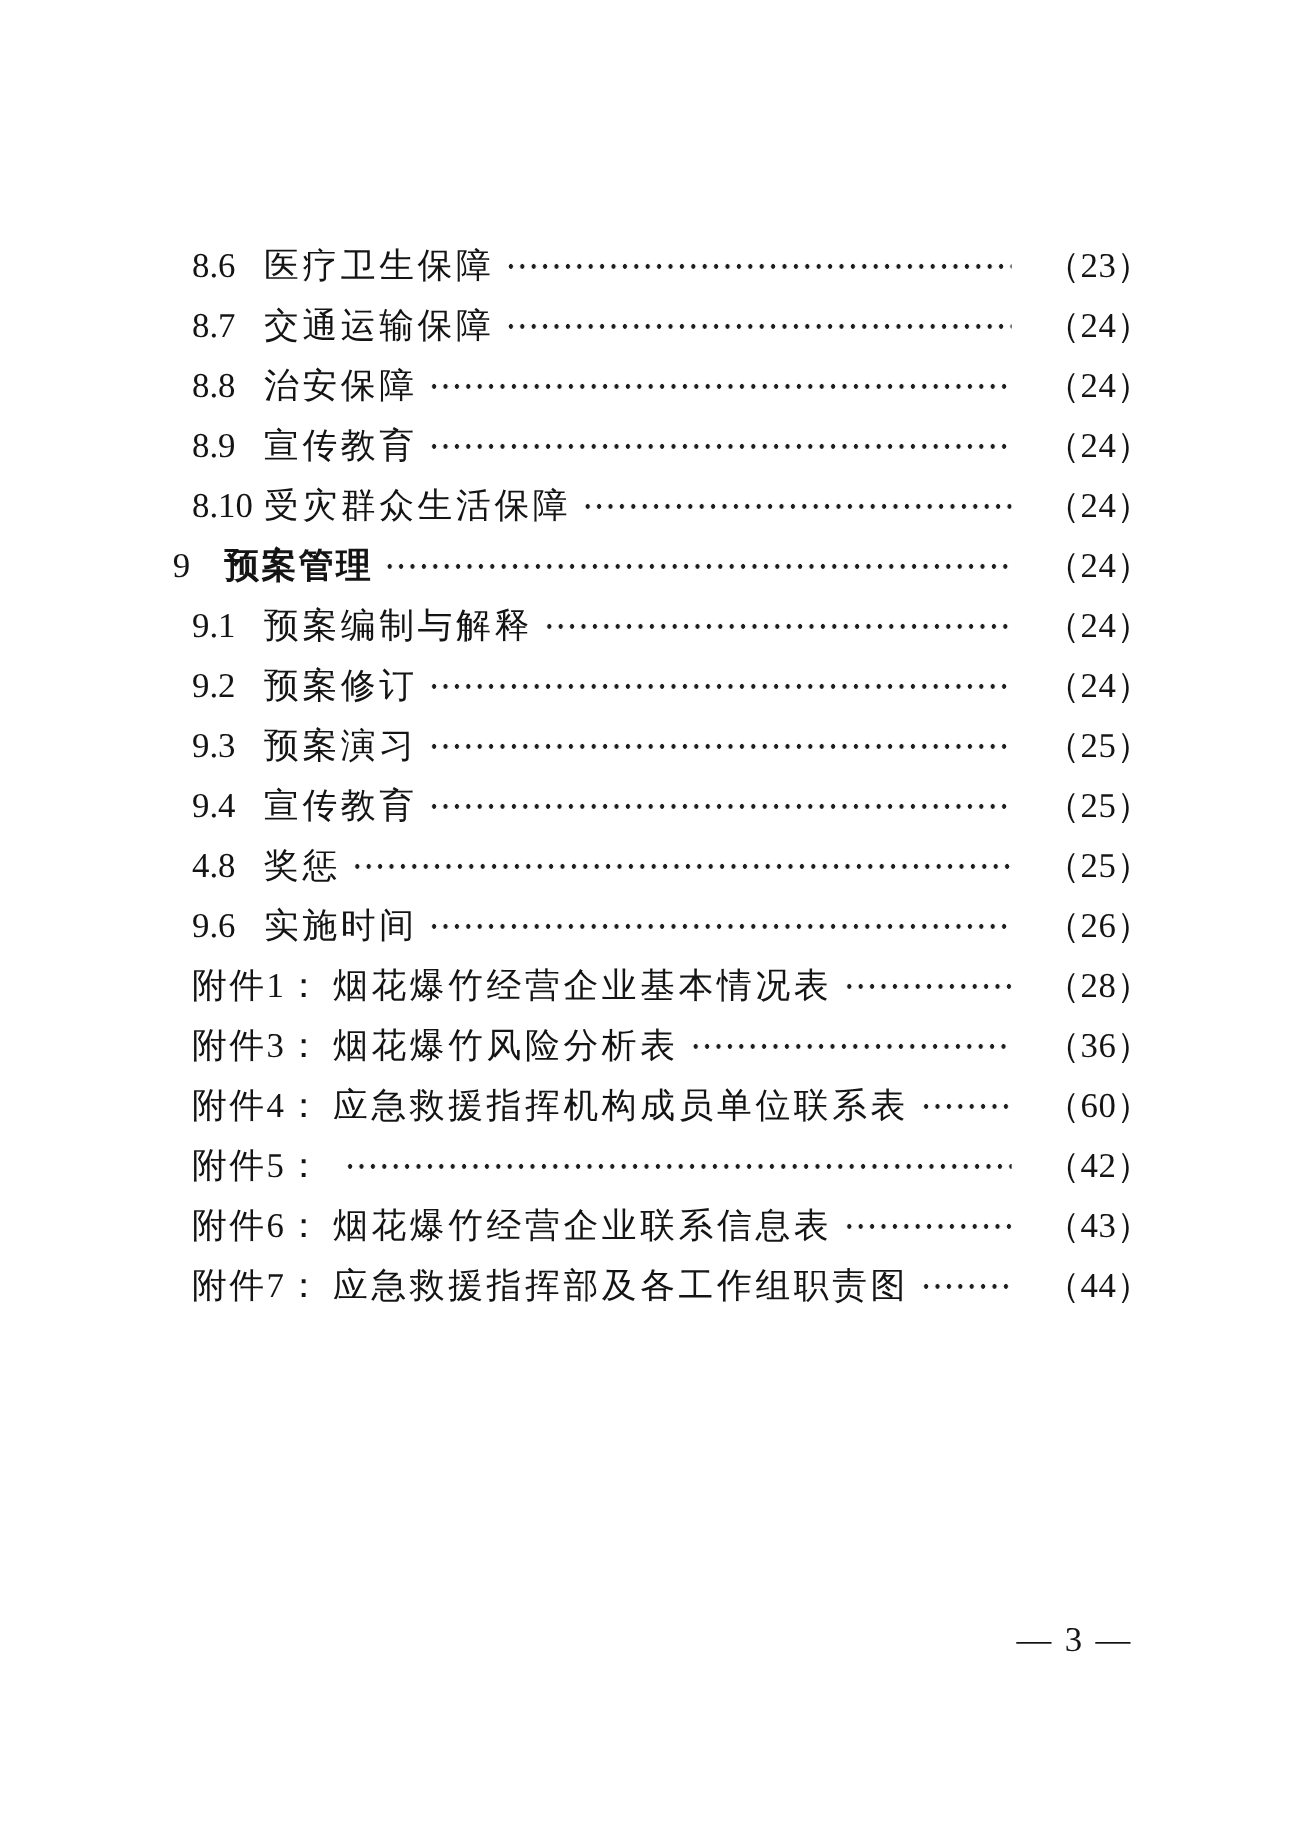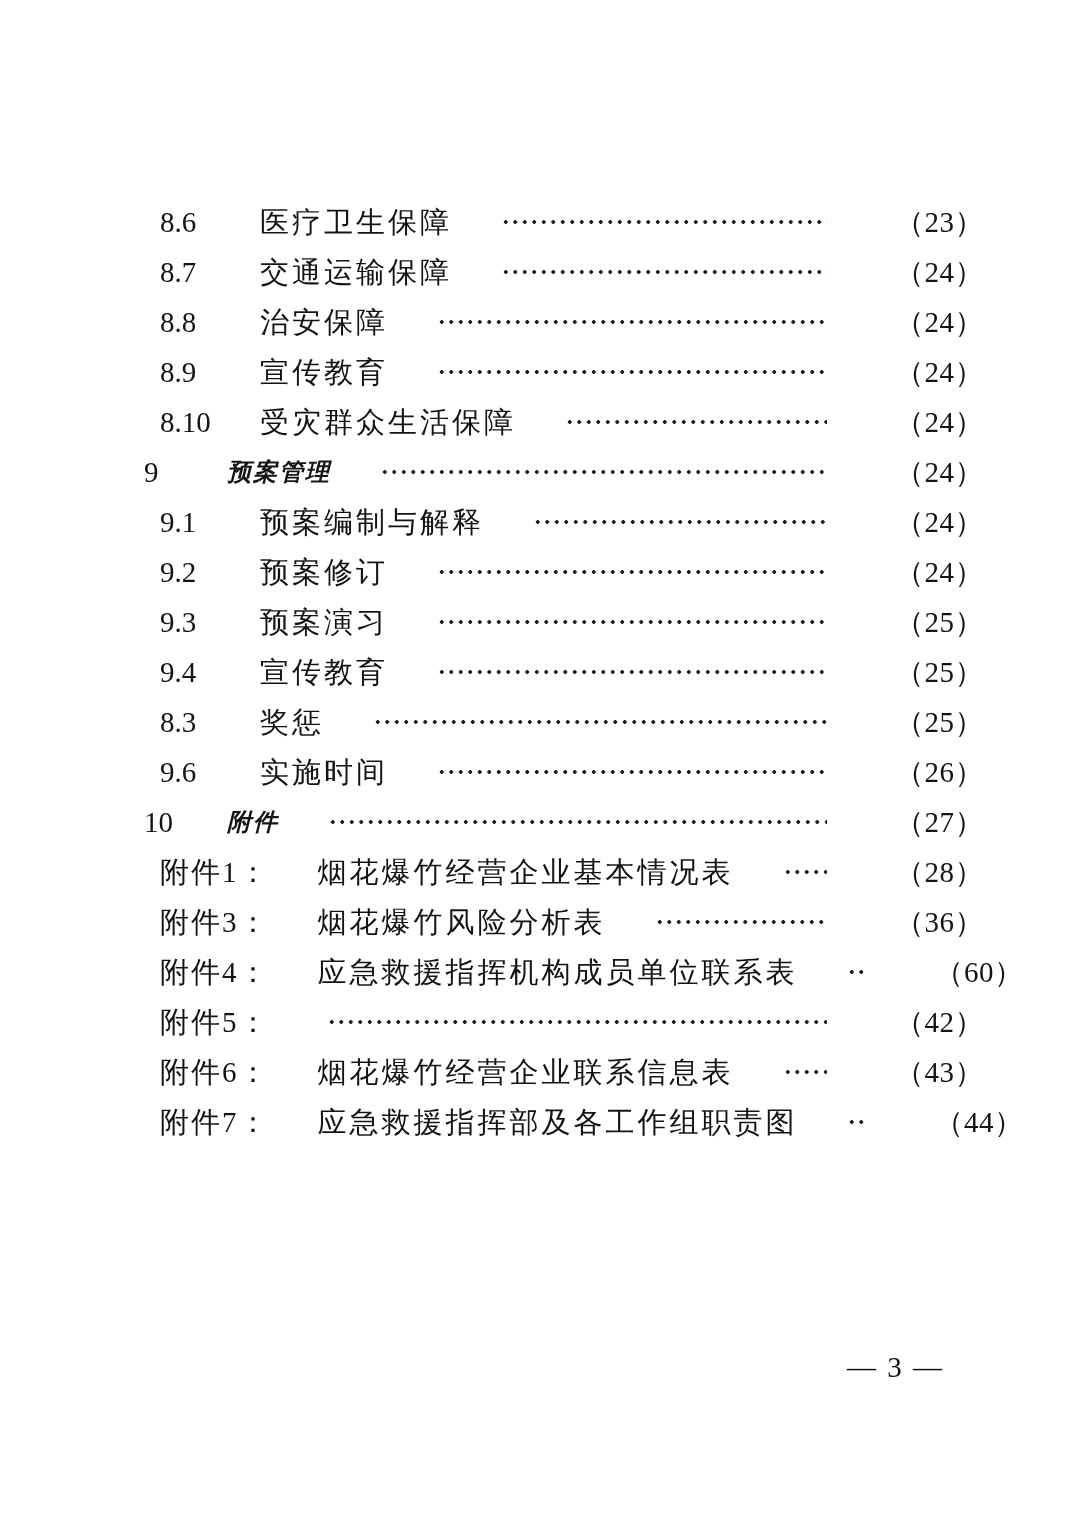--- a/index.html
+++ b/index.html
@@ -23,44 +23,42 @@
   .toc {
     position: absolute;
     top: 197px;
     left: 0;
     right: 0;
   }
   .toc-row {
     display: flex;
     align-items: flex-start;
     height: 50px;
-    padding: 0 90px 0 160px;
+    padding: 0 114px 0 160px;
     font-size: 29px;
     line-height: 50px;
     white-space: nowrap;
-    gap: 40px;
   }
   .toc-row .no {
     flex: 0 0 auto;
   }
   .toc-row.sub .no {
     width: 60px;
   }
   .toc-row.section {
     padding-left: 144px;
   }
   .toc-row.section .no {
     width: 43px;
   }
   .toc-row.section .title {
     font-family: "Liberation Sans", "DejaVu Sans", sans-serif;
     font-weight: 700;
-    font-size: 24px;
+    font-size: 29px;
     letter-spacing: 2px;
-    font-style: italic;
   }
   .toc-row.attachment .no {
     margin-right: 8px;
     letter-spacing: 2px;
   }
   .toc-row .title {
     flex: 0 0 auto;
     letter-spacing: 3px;
   }
   .toc-row .leader {
@@ -149,37 +147,31 @@
     <span class="leader"></span>
     <span class="pageno">（25）</span>
   </div>
       <div class="toc-row sub">
     <span class="no">9.4</span>
     <span class="title">宣传教育</span>
     <span class="leader"></span>
     <span class="pageno">（25）</span>
   </div>
       <div class="toc-row sub">
-    <span class="no">8.3</span>
+    <span class="no">4.8</span>
     <span class="title">奖惩</span>
     <span class="leader"></span>
     <span class="pageno">（25）</span>
   </div>
       <div class="toc-row sub">
     <span class="no">9.6</span>
     <span class="title">实施时间</span>
     <span class="leader"></span>
     <span class="pageno">（26）</span>
   </div>
-      <div class="toc-row section">
-    <span class="no">10</span>
-    <span class="title">附件</span>
-    <span class="leader"></span>
-    <span class="pageno">（27）</span>
-  </div>
       <div class="toc-row attachment">
     <span class="no">附件1：</span>
     <span class="title">烟花爆竹经营企业基本情况表</span>
     <span class="leader"></span>
     <span class="pageno">（28）</span>
   </div>
       <div class="toc-row attachment">
     <span class="no">附件3：</span>
     <span class="title">烟花爆竹风险分析表</span>
     <span class="leader"></span>

